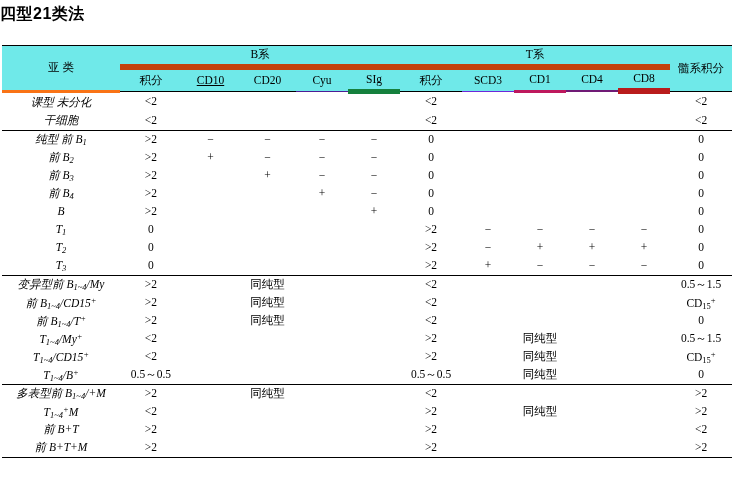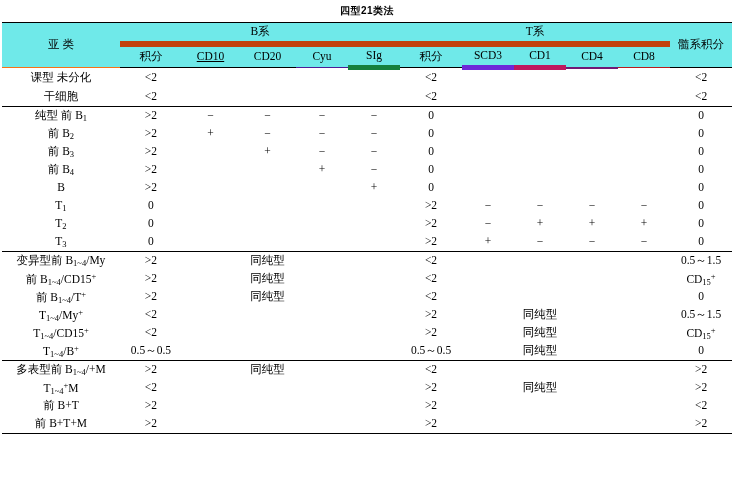--- a/index.html
+++ b/index.html
@@ -14,26 +14,26 @@
     color: #000000;
     overflow: hidden;
   }
   #page {
     position: relative;
     width: 734px;
     height: 486px;
     box-sizing: border-box;
   }
   .title {
-    text-align: center;
-    font-size: 10px;
+    text-align: left;
+    font-size: 16px;
     font-weight: bold;
     letter-spacing: 0.5px;
     padding-top: 4px;
-    padding-bottom: 4px;
+    padding-bottom: 20px;
     font-family: "Liberation Sans", "DejaVu Sans", sans-serif;
   }
   table.main {
     border-collapse: collapse;
     width: 730px;
     margin: 0 auto;
     table-layout: fixed;
     font-size: 11.5px;
   }
   table.main td, table.main th {
@@ -52,20 +52,21 @@
     height: 19px;
   }
   .rule-top { border-top: 1.4px solid #000; }
   .rule-mid { border-top: 1px solid #000; }
   .rule-bot { border-bottom: 1.4px solid #000; }
   .grp-line { border-bottom: 6px solid #c2410c; }
   .cell-label {
     text-align: right;
     padding-right: 6px;
     white-space: nowrap;
+    font-style: italic;
   }
   sub {
     font-size: 8.5px;
     vertical-align: -0.28em;
   }
   sup {
     font-size: 8.5px;
     vertical-align: 0.45em;
   }
   .sys-hdr {
@@ -89,36 +90,36 @@
       <col style="width:52px">
       <col style="width:62px">
       <col style="width:52px">
       <col style="width:52px">
       <col style="width:52px">
       <col style="width:52px">
       <col style="width:62px">
     </colgroup>
     <thead>
       <tr class="hdr-row rule-top">
-        <th rowspan="2" class="rule-bot" style="border-bottom:1px solid #f97316;">亚  类</th>
+        <th rowspan="2" class="rule-bot" style="border-bottom:3px solid #f97316;">亚  类</th>
         <th colspan="5" class="grp-line sys-hdr">B系</th>
         <th colspan="5" class="grp-line sys-hdr">T系</th>
         <th rowspan="2" style="border-bottom:1px solid #000;">髓系积分</th>
       </tr>
       <tr class="hdr-row">
         <th style="border-bottom:1px solid #000;">积分</th>
         <th style="border-bottom:1px solid #000;text-decoration:underline;">CD10</th>
         <th style="border-bottom:1px solid #000;">CD20</th>
         <th style="border-bottom:1px solid #4c1d95;">Cyu</th>
         <th style="border-bottom:5px solid #15803d;">SIg</th>
         <th style="border-bottom:1px solid #000;">积分</th>
-        <th style="border-bottom:5px solid #6d28d9;margin-top:14px;">SCD3</th>
-        <th style="border-bottom:5px solid #be185d;">CD1</th>
+        <th style="border-bottom:1px solid #6d28d9;margin-top:14px;">SCD3</th>
+        <th style="border-bottom:3px solid #be185d;">CD1</th>
         <th style="border-bottom:2px solid #701a75;">CD4</th>
-        <th style="border-bottom:1px solid #b91c1c;">CD8</th>
+        <th style="border-bottom:6px solid #b91c1c;">CD8</th>
       </tr>
     </thead>
     <tbody id="tbody">
         <tr>
           <td class="cell-label">课型  未分化</td>
           <td>&lt;2</td>
           <td></td>
           <td></td>
           <td></td>
           <td></td>

